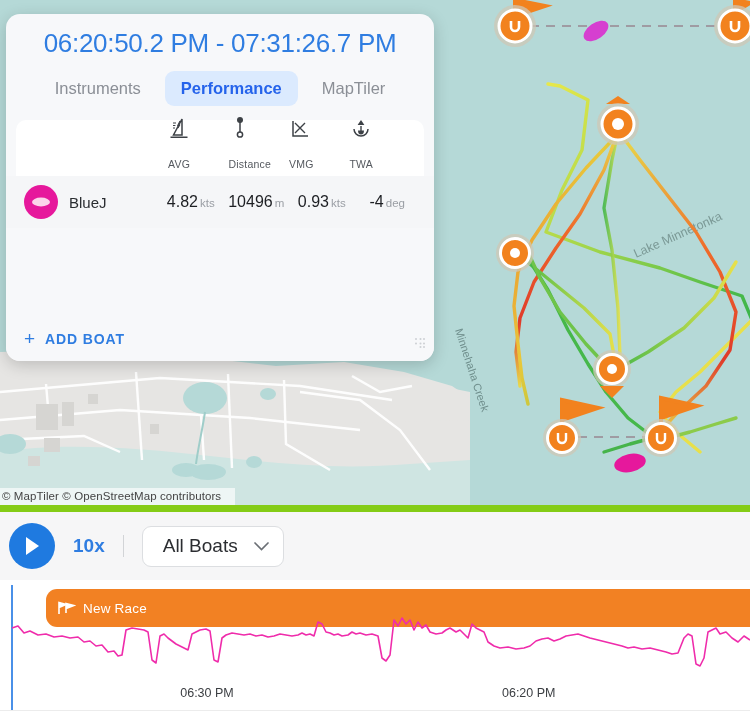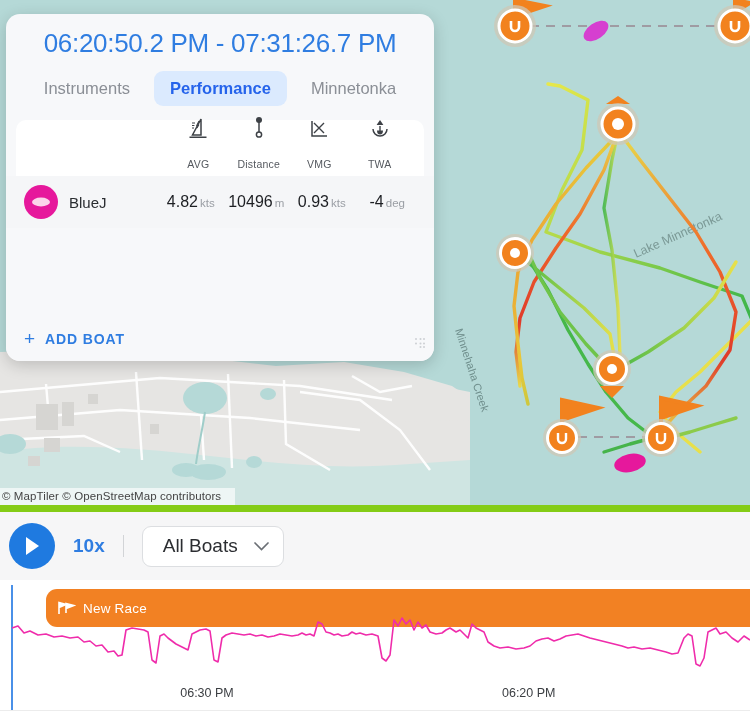--- a/index.html
+++ b/index.html
@@ -48,21 +48,21 @@
     margin: 0 10px; background: #ffffff;
     border-radius: 10px 10px 0 0; flex: 0 0 auto;
   }
   #col-head {
     display: flex; align-items: flex-end; height: 56px;
     padding: 0 14px 6px 0;
   }
   .col-spacer { width: 152px; flex: 0 0 152px; }
   .col {
     flex: 1 1 0; display: flex; flex-direction: column;
-    align-items: center; justify-content: flex-end; gap: 19px;
+    align-items: flex-start; justify-content: flex-end; gap: 19px;
   }
   .col-label { font-size: 10.5px; color: #55595f; letter-spacing: .2px; }
   .icon-box { width: 22px; height: 24px; display: flex; align-items: flex-end; justify-content: center; }
 
   #boat-rows { background: #8b5cf6; }
   .boat-row {
     display: flex; align-items: center; height: 52px;
     padding: 0 14px 0 0; background: #f5f6f8;
   }
   .boat-id { width: 152px; flex: 0 0 152px; display: flex; align-items: center; gap: 11px; padding-left: 18px; }
@@ -278,21 +278,21 @@
     <div id="map-attribution">© MapTiler © OpenStreetMap contributors</div>
   </div>
 
   <div id="panel">
 
     <div id="panel-title">06:20:50.2 PM - 07:31:26.7 PM</div>
 
     <div id="tabs">
       <div class="tab">Instruments</div>
       <div class="tab active">Performance</div>
-      <div class="tab">Minnetonka</div>
+      <div class="tab">MapTiler</div>
     </div>
 
     <div id="table-card">
       <div id="col-head">
         <div class="col-spacer"></div>
 
         <div class="col">
           <div class="icon-box">
             <svg width="20" height="21" viewBox="0 0 20 21">
               <path d="M13 1 L13 17 L4.5 17 Z" fill="none" stroke="#3d4146" stroke-width="1.5"></path>

